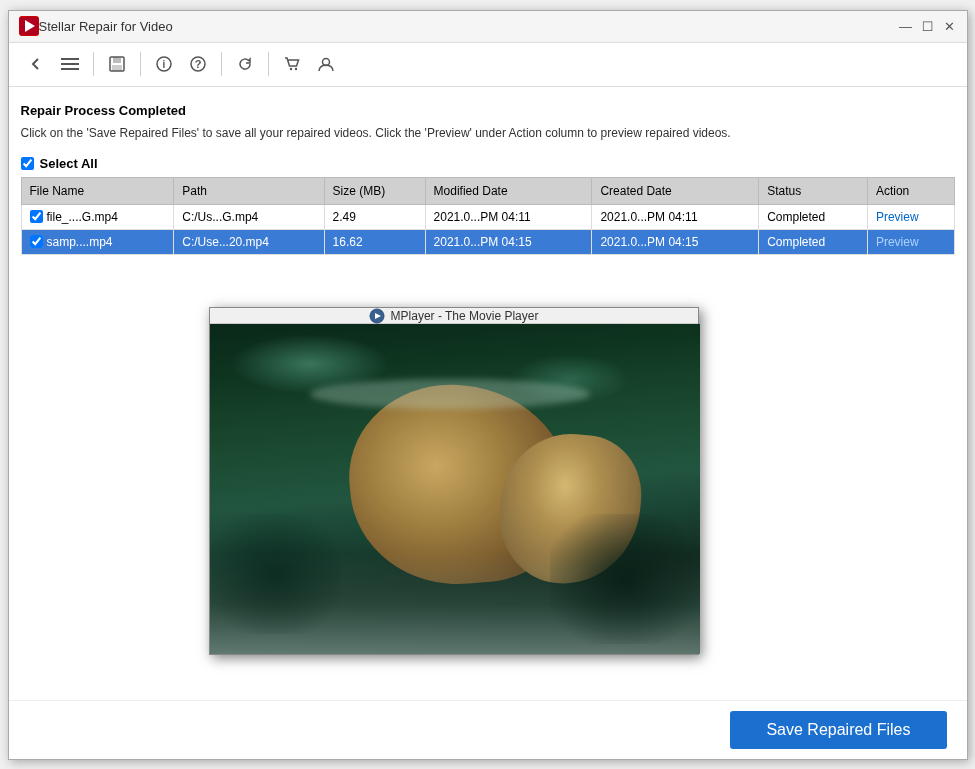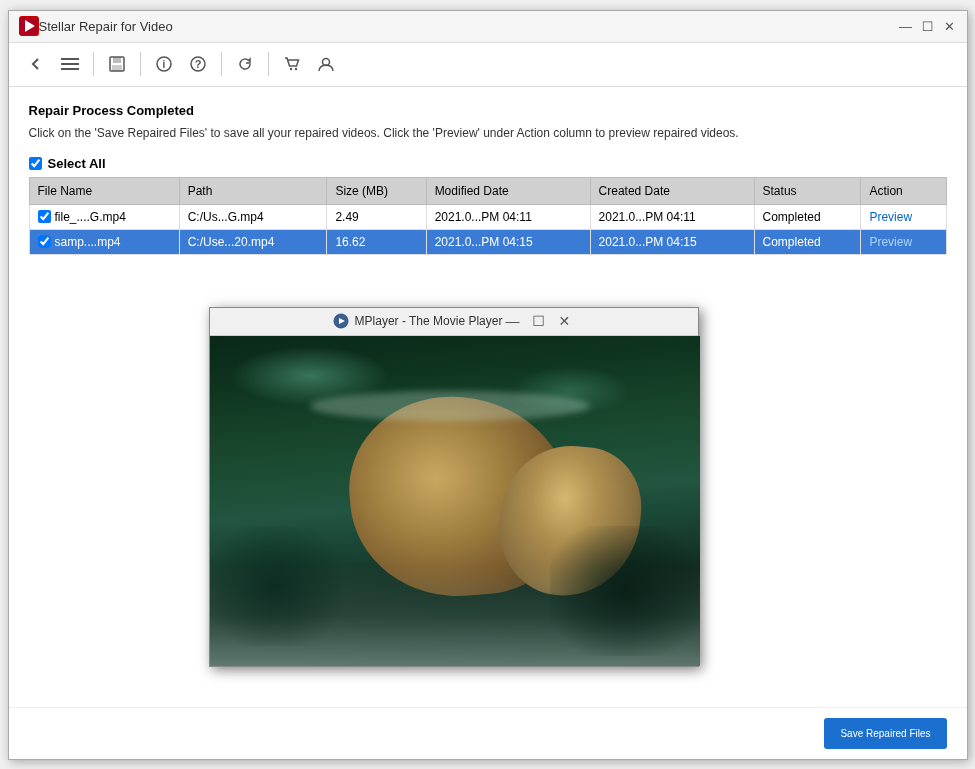--- a/index.html
+++ b/index.html
@@ -94,21 +94,21 @@
       color: #555;
     }
     .toolbar-separator {
       width: 1px;
       height: 24px;
       background: #ccc;
       margin: 0 4px;
     }
     .content {
       flex: 1;
-      padding: 16px 20px;
+      padding: 16px 12px;
       overflow: hidden;
       display: flex;
       flex-direction: column;
       position: relative;
     }
     .status-title {
       font-weight: bold;
       font-size: 13px;
       margin-bottom: 6px;
       color: #000;
@@ -176,45 +176,46 @@
       padding: 10px 20px;
       display: flex;
       justify-content: flex-end;
       border-top: 1px solid #eee;
       flex-shrink: 0;
     }
     .save-btn {
       background: #1a6fcf;
       color: white;
       border: none;
-      padding: 10px 16px;
-      font-size: 10px;
+      padding: 10px 36px;
+      font-size: 16px;
       border-radius: 3px;
       cursor: pointer;
     }
 
     
     .mplayer-window {
       position: absolute;
       top: 220px;
       left: 200px;
       width: 490px;
       background: #000;
       border: 1px solid #888;
       box-shadow: 3px 3px 12px rgba(0,0,0,0.5);
       z-index: 10;
     }
     .mplayer-title-bar {
-      height: 28px;
+      height: 16px;
       background: #f0f0f0;
       display: flex;
       align-items: center;
-      justify-content: center;
+      justify-content: space-between;
       padding: 0 8px;
       border-bottom: 1px solid #ccc;
+      flex-direction: column;
     }
     .mplayer-title-left {
       display: flex;
       align-items: center;
       gap: 6px;
     }
     .mplayer-title-text {
       font-size: 12px;
       color: #333;
     }

